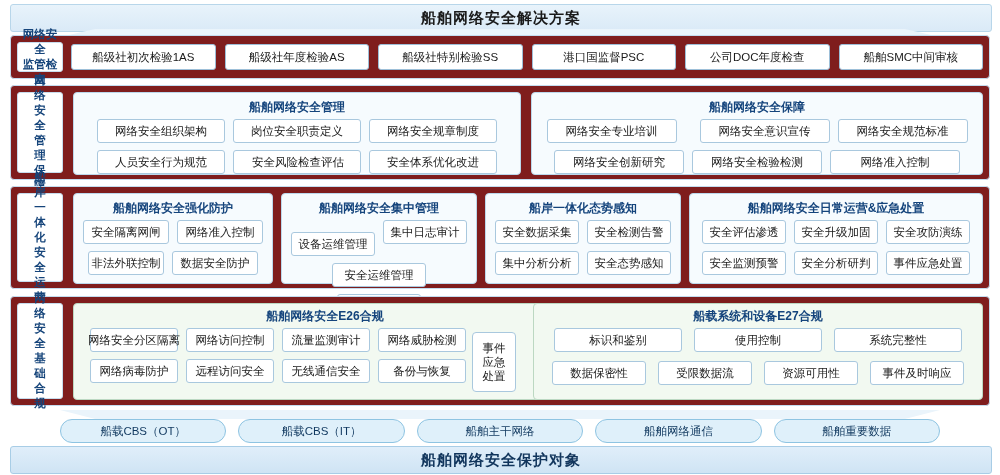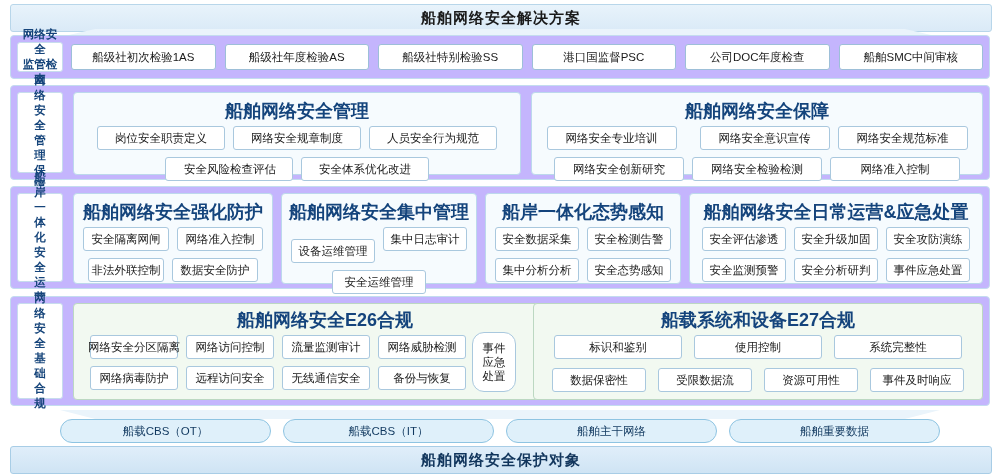--- a/index.html
+++ b/index.html
@@ -34,21 +34,21 @@
     justify-content: center;
     font-size: 15px;
     font-weight: bold;
     color: #1a1a1a;
     letter-spacing: 1px;
   }
 
   
   .band {
     position: absolute;
-    background: #c4b5fd;
+    background: #7f1d1d;
     border: 1px solid #c3dcef;
     border-radius: 4px;
     box-sizing: border-box;
   }
   .band-label {
     position: absolute;
     left: 6px;
     top: 6px;
     bottom: 6px;
     width: 46px;
@@ -95,21 +95,21 @@
   .group {
     position: absolute;
     background: #ffffff;
     border: 1px solid #bcd8ec;
     border-radius: 4px;
     box-sizing: border-box;
     padding-top: 2px;
   }
   .group-title {
     text-align: center;
-    font-size: 18px;
+    font-size: 12px;
     font-weight: bold;
     color: #14447c;
     padding: 4px 0 3px 0;
   }
   .chips {
     display: flex;
     flex-wrap: wrap;
     justify-content: center;
     gap: 7px 8px;
     padding: 0 8px 7px 8px;
@@ -150,21 +150,21 @@
     border: 1px solid #a9c8de;
     background: #ffffff;
     min-width: 84px;
   }
 
   .tall-chip {
     position: absolute;
     width: 44px;
     background: #ffffff;
     border: 1px solid #a9c8de;
-    border-radius: 12px;
+    border-radius: 4px;
     display: flex;
     align-items: center;
     justify-content: center;
     text-align: center;
     font-size: 11.5px;
     line-height: 14px;
     color: #1a1a1a;
     box-sizing: border-box;
   }
 
@@ -258,20 +258,21 @@
   </div>
 
   <div class="band band-mgmt" style="left:10px; top:85px; width:980px; height:95px;">
     <div class="band-label">
       <span>网<br>络<br>安<br>全<br>管<br>理<br>保<br>障</span>
     </div>
 
     <div class="group" style="left:62px; top:6px; width:448px; height:83px;">
       <div class="group-title">船舶网络安全管理</div>
       <div class="chips">
+        <div class="chip" style="width:128px;">网络安全组织架构</div>
         <div class="chip" style="width:128px;">岗位安全职责定义</div>
         <div class="chip" style="width:128px;">网络安全规章制度</div>
         <div class="chip" style="width:128px;">人员安全行为规范</div>
         <div class="chip" style="width:128px;padding-left:8px;">安全风险检查评估</div>
         <div class="chip" style="width:128px;">安全体系优化改进</div>
       </div>
     </div>
 
     <div class="group" style="left:520px; top:6px; width:452px; height:83px;">
       <div class="group-title">船舶网络安全保障</div>
@@ -369,18 +370,19 @@
       </div>
     </div>
   </div>
 
   <div class="trapezoid-bottom"></div>
 
   <div class="pill-row">
     <div class="pill">船载CBS（OT）</div>
     <div class="pill">船载CBS（IT）</div>
     <div class="pill">船舶主干网络</div>
+    <div class="pill">船舶网络通信</div>
     <div class="pill">船舶重要数据</div>
   </div>
 
   <div class="bottom-title">船舶网络安全保护对象</div>
 
 </div>
 
 </body></html>

